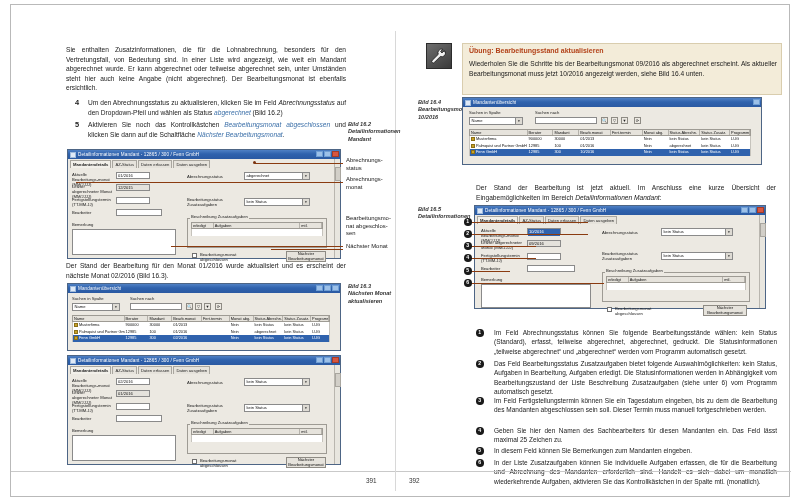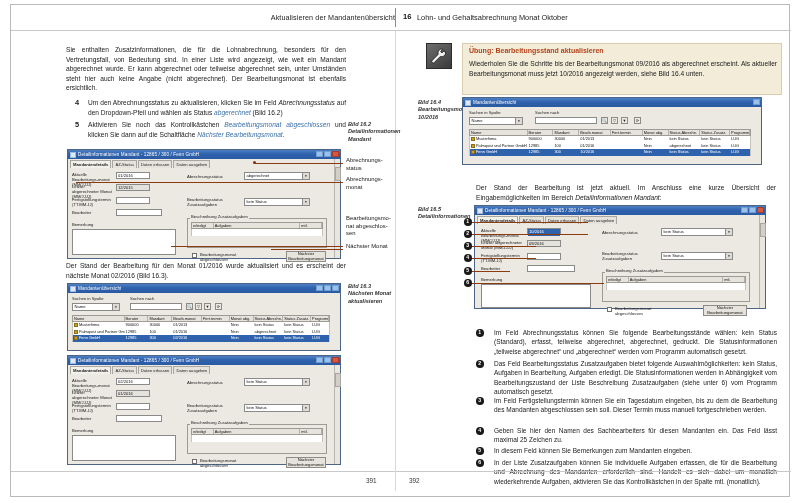--- a/index.html
+++ b/index.html
@@ -105,27 +105,20 @@
   .pg-l { left:355px; }
   .pg-r { left:398px; }
   .foot-div { position:absolute; left:384px; top:466px; width:1px; height:20px; background:#d8d8d8; }
 </style>
 </head>
 <body>
 
 <div class="page-spread">
  <div class="sheet">
 
-  <div class="header">
-    <div class="hdr-left">Aktualisieren der Mandantenübersicht</div>
-    <div class="hdr-div"></div>
-    <div class="hdr-chapnum">16</div>
-    <div class="hdr-right">Lohn- und Gehaltsabrechnung Monat Oktober</div>
-    <div class="hdr-rule"></div>
-  </div>
 
   <div class="gutter"></div>
 
   <div class="col-left">
 
     <div class="para" style="left:55px; top:12px; width:280px;">Sie enthalten Zusatzinformationen, die für die Lohnabrechnung, besonders für den Vertretungsfall, von Bedeutung sind. In einer Liste wird angezeigt, wie weit ein Mandant abgerechnet wurde. Er kann abgerechnet oder teilweise abgerechnet sein, unter Umständen steht hier auch keine Angabe (nicht abgerechnet). Der Bearbeitungsmonat ist ebenfalls ersichtlich.</div>
 
     <div class="stepnum" style="left:64px; top:65px;">4</div>
     <div class="para" style="left:77px; top:65px; width:258px;"><span>Um den Abrechnungsstatus zu aktualisieren, klicken Sie im Feld </span><i>Abrechnungsstatus</i><span> auf den Dropdown-Pfeil und wählen als Status </span><i class="bluish">abgerechnet</i><span> (Bild 16.2)</span></div>
 

